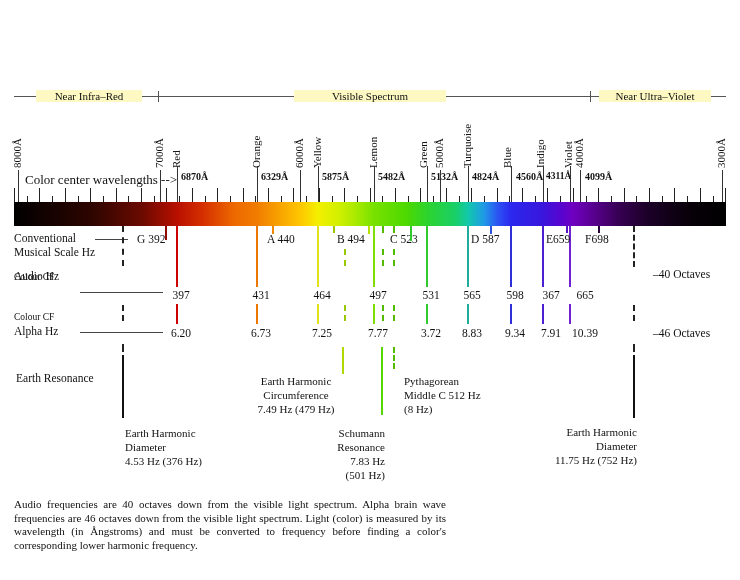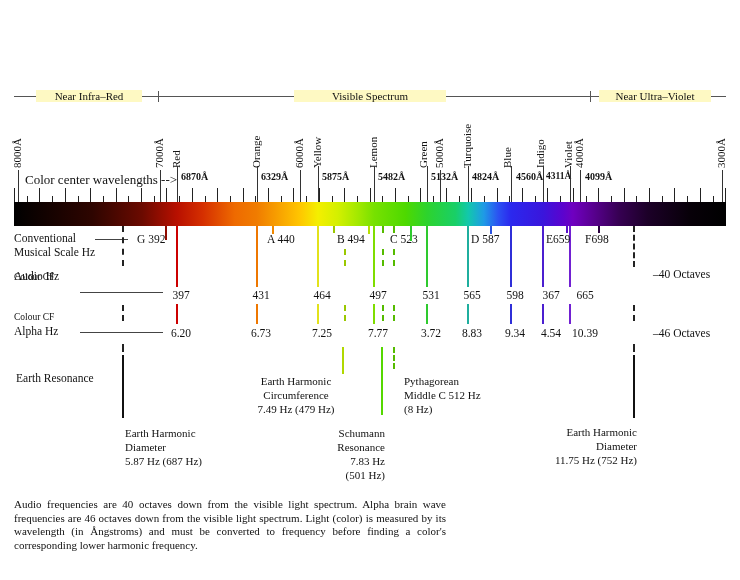--- a/index.html
+++ b/index.html
@@ -158,21 +158,21 @@
     <div class="num">598</div>
     <div class="num anum">9.34</div>
   </div>
   <div class="col" style="left:543px">
     <div class="vlabel" style="left:-9px">Indigo</div>
     <div class="ctick"></div>
     <div class="cwl" style="left:3px;font-size:9.5px">4311Å</div>
     <div class="seg1" style="background:#4b1fd0"></div>
     <div class="seg2" style="background:#4b1fd0"></div>
     <div class="num" style="left:-12px">367</div>
-    <div class="num anum" style="left:-12px">4.54</div>
+    <div class="num anum" style="left:-12px">7.91</div>
   </div>
   <div class="col" style="left:570px">
     <div class="vlabel" style="left:-8px">Violet</div>
     <div class="ctick"></div>
     <div class="cwl" style="left:15px">4099Å</div>
     <div class="seg1" style="background:#7120d2"></div>
     <div class="seg2" style="background:#7120d2"></div>
     <div class="num" style="left:-5px">665</div>
     <div class="num anum" style="left:-5px">10.39</div>
   </div>
@@ -237,21 +237,21 @@
     <div>7.49 Hz (479 Hz)</div>
   </div>
   <div class="earthtext" style="left:404px;top:374px">
     <div>Pythagorean</div>
     <div>Middle C 512 Hz</div>
     <div>(8 Hz)</div>
   </div>
   <div class="earthtext" style="left:125px;top:426px">
     <div>Earth Harmonic</div>
     <div>Diameter</div>
-    <div>5.87 Hz (687 Hz)</div>
+    <div>4.53 Hz (376 Hz)</div>
   </div>
   <div class="earthtext" style="left:285px;top:426px;width:100px;text-align:right">
     <div>Schumann</div>
     <div>Resonance</div>
     <div>7.83 Hz</div>
     <div>(501 Hz)</div>
   </div>
   <div class="earthtext" style="left:495px;top:425px;width:142px;text-align:right">
     <div>Earth Harmonic</div>
     <div>Diameter</div>

